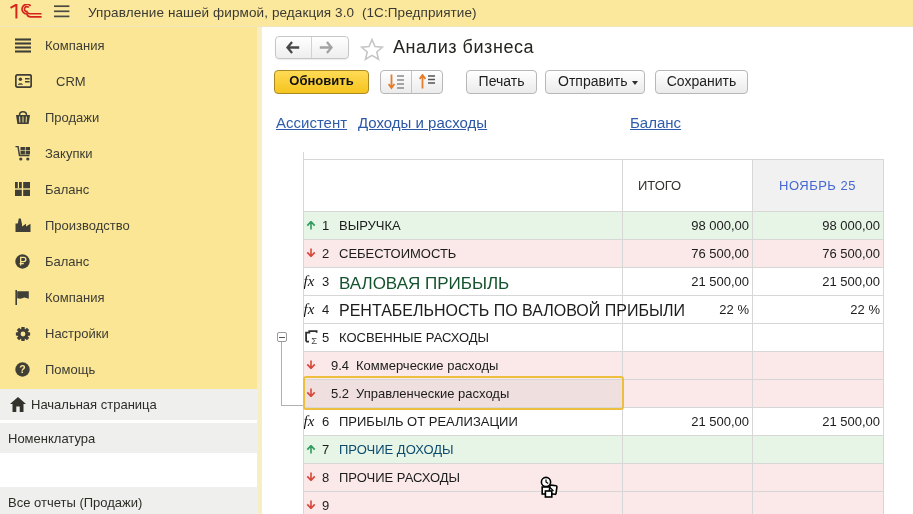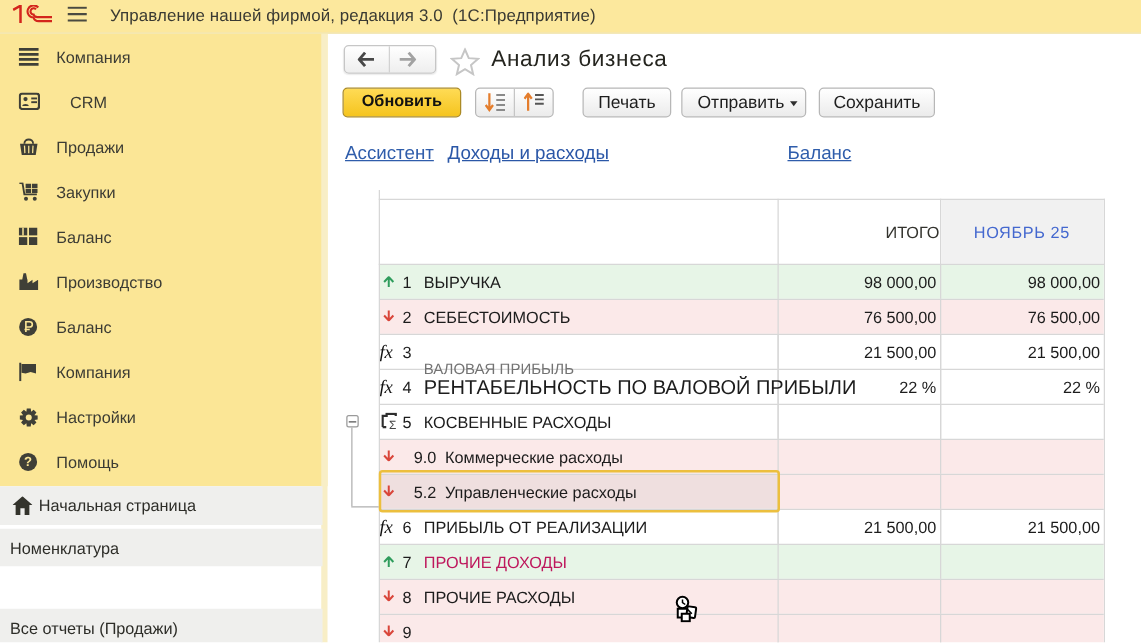--- a/index.html
+++ b/index.html
@@ -215,21 +215,21 @@
   <div class="lnk" style="left:276px">Ассистент</div>
   <div class="lnk act" style="left:358px">Доходы и расходы</div>
   <div class="lnk" style="left:630px">Баланс</div>
 
   <div class="abs" style="left:303px;top:152px;width:1px;height:362px;background:#d7d7d7"></div>
 <div class="abs" style="left:622px;top:159px;width:1px;height:355px;background:#d7d7d7"></div>
 <div class="abs" style="left:752px;top:159px;width:1px;height:355px;background:#d7d7d7"></div>
 <div class="abs" style="left:883px;top:159px;width:1px;height:355px;background:#d7d7d7"></div>
 <div class="abs" style="left:303px;top:159px;width:581px;height:1px;background:#d7d7d7"></div>
 <div class="abs" style="left:753px;top:160px;width:130px;height:51px;background:#f1f1f1"></div>
-<div class="abs" style="left:654px;top:178px;width:152px;height:16px;font-size:13px;color:#33332e;text-align:center">ИТОГО</div>
+<div class="abs" style="left:638px;top:178px;width:152px;height:16px;font-size:13px;color:#33332e;">ИТОГО</div>
 <div class="abs" style="left:752px;top:178px;width:131px;height:16px;font-size:13px;letter-spacing:0.5px;color:#4468cf;text-align:center">НОЯБРЬ 25</div>
 <div class="abs" style="left:303px;top:211px;width:581px;height:1px;background:#d7d7d7"></div>
 <div class="abs" style="left:304px;top:212px;width:579px;height:27px;background:#e7f5e7"></div>
 <div class="abs" style="left:304px;top:239px;width:579px;height:1px;background:#d7d7d7"></div>
 <div class="abs" style="left:622px;top:212px;width:1px;height:27px;background:#d7d7d7"></div>
 <div class="abs" style="left:752px;top:212px;width:1px;height:27px;background:#d7d7d7"></div>
 <div class="abs" style="left:306px;top:221px">
       <svg width="10" height="9" viewBox="0 0 10 9">
         <path d="M5 8.6 L5 1.3 M1.3 4.6 L5 0.6 L8.7 4.6" stroke="#2e9c5c" stroke-width="1.6" fill="none"></path>
       </svg>
@@ -253,21 +253,21 @@
 <div class="abs" style="left:753px;top:246px;width:127px;text-align:right;font-size:13px;color:#1c1c1c">76 500,00</div>
 <div class="abs" style="left:304px;top:295px;width:579px;height:1px;background:#d7d7d7"></div>
 <div class="abs" style="left:622px;top:268px;width:1px;height:27px;background:#d7d7d7"></div>
 <div class="abs" style="left:752px;top:268px;width:1px;height:27px;background:#d7d7d7"></div>
 <div class="abs" style="left:304px;top:274px">
       <svg width="16" height="15" viewBox="0 0 16 15">
         <text x="-0.5" y="12" font-family="Liberation Serif" font-style="italic" font-size="15" fill="#111">fx</text>
       </svg>
     </div>
 <div class="abs" style="left:322px;top:274px;font-size:13px;color:#1c1c1c">3</div>
-<div class="abs" style="left:339px;top:288px;font-size:12px;color:#737373;white-space:nowrap">ВАЛОВАЯ ПРИБЫЛЬ</div>
+<div class="abs" style="left:339px;top:274px;font-size:17px;color:#14532d;white-space:nowrap">ВАЛОВАЯ ПРИБЫЛЬ</div>
 <div class="abs" style="left:623px;top:274px;width:126px;text-align:right;font-size:13px;color:#1c1c1c">21 500,00</div>
 <div class="abs" style="left:753px;top:274px;width:127px;text-align:right;font-size:13px;color:#1c1c1c">21 500,00</div>
 <div class="abs" style="left:304px;top:323px;width:579px;height:1px;background:#d7d7d7"></div>
 <div class="abs" style="left:622px;top:296px;width:1px;height:27px;background:#d7d7d7"></div>
 <div class="abs" style="left:752px;top:296px;width:1px;height:27px;background:#d7d7d7"></div>
 <div class="abs" style="left:304px;top:302px">
       <svg width="16" height="15" viewBox="0 0 16 15">
         <text x="-0.5" y="12" font-family="Liberation Serif" font-style="italic" font-size="15" fill="#111">fx</text>
       </svg>
     </div>
@@ -288,21 +288,21 @@
 <div class="abs" style="left:339px;top:330px;font-size:13px;color:#1c1c1c;white-space:nowrap">КОСВЕННЫЕ РАСХОДЫ</div>
 <div class="abs" style="left:304px;top:352px;width:579px;height:27px;background:#fbe9e9"></div>
 <div class="abs" style="left:304px;top:379px;width:579px;height:1px;background:#d7d7d7"></div>
 <div class="abs" style="left:622px;top:352px;width:1px;height:27px;background:#d7d7d7"></div>
 <div class="abs" style="left:752px;top:352px;width:1px;height:27px;background:#d7d7d7"></div>
 <div class="abs" style="left:306px;top:359.5px">
       <svg width="10" height="9" viewBox="0 0 10 9">
         <path d="M5 0.4 L5 7.7 M1.3 4.4 L5 8.4 L8.7 4.4" stroke="#d9453a" stroke-width="1.6" fill="none"></path>
       </svg>
     </div>
-<div class="abs" style="left:331px;top:358px;font-size:13px;color:#1c1c1c">9.0</div>
+<div class="abs" style="left:331px;top:358px;font-size:13px;color:#1c1c1c">9.4</div>
 <div class="abs" style="left:356px;top:358px;font-size:13px;color:#1c1c1c;white-space:nowrap">Коммерческие расходы</div>
 <div class="abs" style="left:304px;top:380px;width:318px;height:27px;background:#efdfdf"></div>
 <div class="abs" style="left:623px;top:380px;width:260px;height:27px;background:#fbe9e9"></div>
 <div class="abs" style="left:304px;top:407px;width:579px;height:1px;background:#d7d7d7"></div>
 <div class="abs" style="left:622px;top:380px;width:1px;height:27px;background:#d7d7d7"></div>
 <div class="abs" style="left:752px;top:380px;width:1px;height:27px;background:#d7d7d7"></div>
 <div class="abs" style="left:306px;top:387.5px">
       <svg width="10" height="9" viewBox="0 0 10 9">
         <path d="M5 0.4 L5 7.7 M1.3 4.4 L5 8.4 L8.7 4.4" stroke="#d9453a" stroke-width="1.6" fill="none"></path>
       </svg>
@@ -324,21 +324,21 @@
 <div class="abs" style="left:304px;top:436px;width:579px;height:27px;background:#e7f5e7"></div>
 <div class="abs" style="left:304px;top:463px;width:579px;height:1px;background:#d7d7d7"></div>
 <div class="abs" style="left:622px;top:436px;width:1px;height:27px;background:#d7d7d7"></div>
 <div class="abs" style="left:752px;top:436px;width:1px;height:27px;background:#d7d7d7"></div>
 <div class="abs" style="left:306px;top:445px">
       <svg width="10" height="9" viewBox="0 0 10 9">
         <path d="M5 8.6 L5 1.3 M1.3 4.6 L5 0.6 L8.7 4.6" stroke="#2e9c5c" stroke-width="1.6" fill="none"></path>
       </svg>
     </div>
 <div class="abs" style="left:322px;top:442px;font-size:13px;color:#1c1c1c">7</div>
-<div class="abs" style="left:339px;top:442px;font-size:13px;color:#be185d;white-space:nowrap">ПРОЧИЕ ДОХОДЫ</div>
+<div class="abs" style="left:339px;top:442px;font-size:13px;color:#0c4a6e;white-space:nowrap">ПРОЧИЕ ДОХОДЫ</div>
 <div class="abs" style="left:304px;top:464px;width:579px;height:27px;background:#fbe9e9"></div>
 <div class="abs" style="left:304px;top:491px;width:579px;height:1px;background:#d7d7d7"></div>
 <div class="abs" style="left:622px;top:464px;width:1px;height:27px;background:#d7d7d7"></div>
 <div class="abs" style="left:752px;top:464px;width:1px;height:27px;background:#d7d7d7"></div>
 <div class="abs" style="left:306px;top:471.5px">
       <svg width="10" height="9" viewBox="0 0 10 9">
         <path d="M5 0.4 L5 7.7 M1.3 4.4 L5 8.4 L8.7 4.4" stroke="#d9453a" stroke-width="1.6" fill="none"></path>
       </svg>
     </div>
 <div class="abs" style="left:322px;top:470px;font-size:13px;color:#1c1c1c">8</div>

